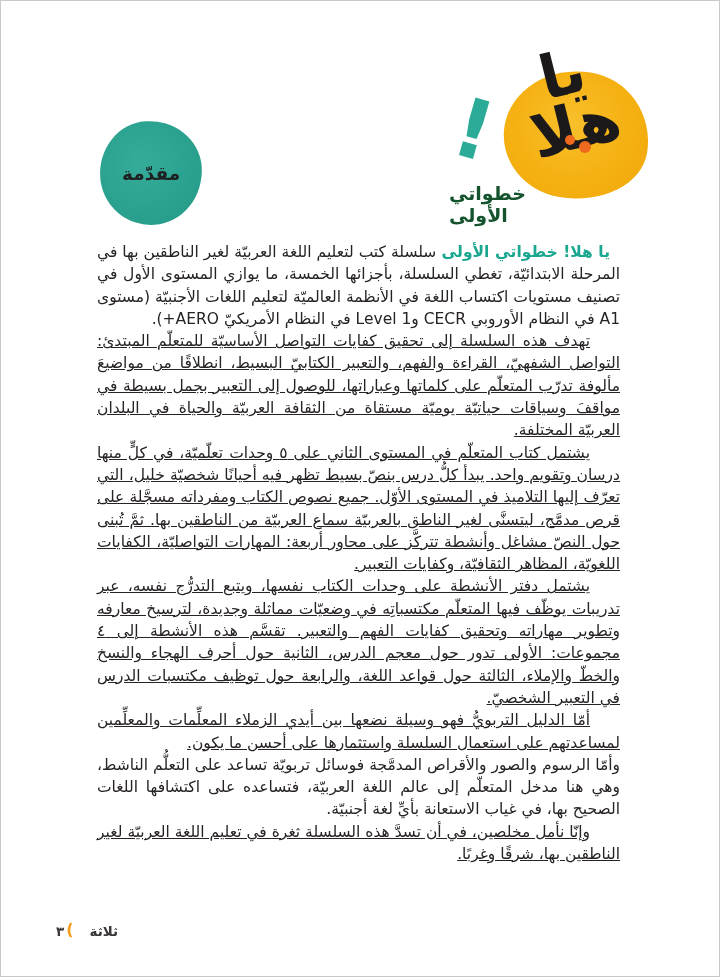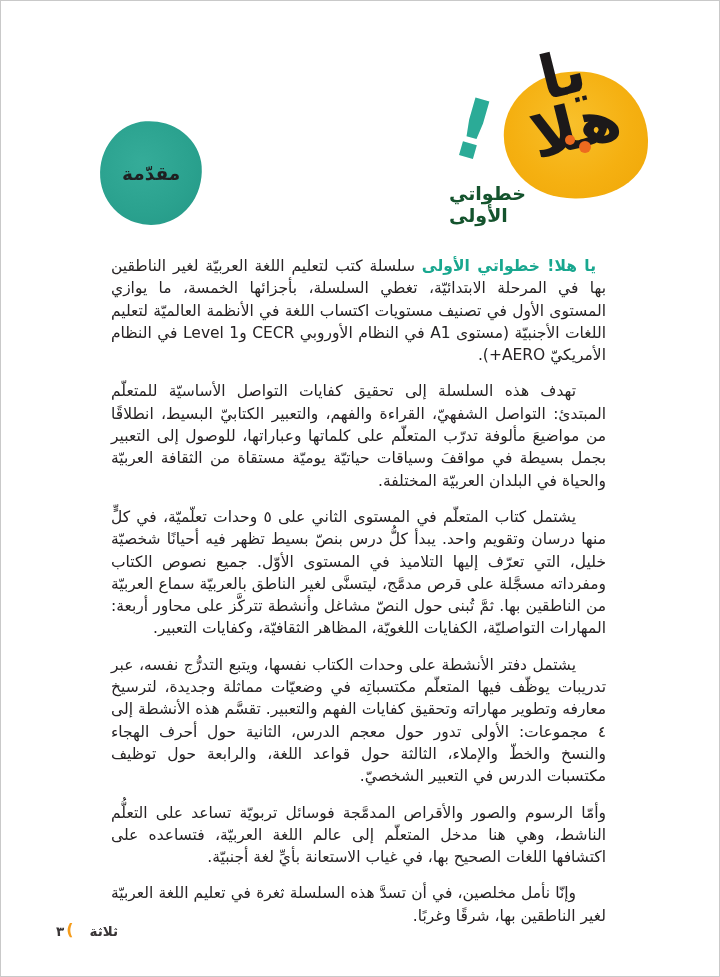--- a/index.html
+++ b/index.html
@@ -83,22 +83,22 @@
     position: absolute;
     top: 240px;
     right: 99px;
     width: 523px;
     direction: rtl;
     text-align: justify;
     color: #272324;
     font-size: 15.5px;
     line-height: 22.3px;
   }
-  .body-text p { margin: 14px; }
-  .body-text p.indent { text-indent: 30px; }
+  .body-text p { margin: 0; }
+  .body-text p.indent { text-indent: 30px; text-decoration: underline; }
   .body-text p.indent-sm { text-indent: 10px; }
   .hl { color: #19a78f; font-weight: bold; }
 
   
   .footer {
     position: absolute;
     left: 55px; top: 920px;
     display: flex;
     flex-direction: row;
     align-items: center;
@@ -132,20 +132,21 @@
   </div>
 
   <div class="body-text">
     <p class="indent-sm">
       <span class="hl">يا هلا! خطواتي الأولى</span>
       <span>سلسلة كتب لتعليم اللغة العربيّة لغير الناطقين بها في المرحلة الابتدائيّة، تغطي السلسلة، بأجزائها الخمسة، ما يوازي المستوى الأول في تصنيف مستويات اكتساب اللغة في الأنظمة العالميّة لتعليم اللغات الأجنبيّة (مستوى A1 في النظام الأوروبي CECR وLevel 1 في النظام الأمريكيّ AERO+).</span>
     </p>
     <p class="indent">تهدف هذه السلسلة إلى تحقيق كفايات التواصل الأساسيّة للمتعلّم المبتدئ: التواصل الشفهيّ، القراءة والفهم، والتعبير الكتابيّ البسيط، انطلاقًا من مواضيعَ مألوفة تدرّب المتعلّم على كلماتها وعباراتها، للوصول إلى التعبير بجمل بسيطة في مواقفَ وسياقات حياتيّة يوميّة مستقاة من الثقافة العربيّة والحياة في البلدان العربيّة المختلفة.</p>
     <p class="indent">يشتمل كتاب المتعلّم في المستوى الثاني على ٥ وحدات تعلّميّة، في كلٍّ منها درسان وتقويم واحد. يبدأ كلُّ درس بنصّ بسيط تظهر فيه أحيانًا شخصيّة خليل، التي تعرّف إليها التلاميذ في المستوى الأوّل. جميع نصوص الكتاب ومفرداته مسجَّلة على قرص مدمَّج، ليتسنَّى لغير الناطق بالعربيّة سماع العربيّة من الناطقين بها. ثمَّ تُبنى حول النصّ مشاغل وأنشطة تتركَّز على محاور أربعة: المهارات التواصليّة، الكفايات اللغويّة، المظاهر الثقافيّة، وكفايات التعبير.</p>
     <p class="indent">يشتمل دفتر الأنشطة على وحدات الكتاب نفسها، ويتبع التدرُّج نفسه، عبر تدريبات يوظّف فيها المتعلّم مكتسباتِه في وضعيّات مماثلة وجديدة، لترسيخ معارفه وتطوير مهاراته وتحقيق كفايات الفهم والتعبير. تقسَّم هذه الأنشطة إلى ٤ مجموعات: الأولى تدور حول معجم الدرس، الثانية حول أحرف الهجاء والنسخ والخطّ والإملاء، الثالثة حول قواعد اللغة، والرابعة حول توظيف مكتسبات الدرس في التعبير الشخصيّ.</p>
+    <p class="indent">أمّا الدليل التربويُّ فهو وسيلة نضعها بين أيدي الزملاء المعلِّمات والمعلِّمين لمساعدتهم على استعمال السلسلة واستثمارها على أحسن ما يكون.</p>
     <p>وأمّا الرسوم والصور والأقراص المدمَّجة فوسائل تربويّة تساعد على التعلُّم الناشط، وهي هنا مدخل المتعلّم إلى عالم اللغة العربيّة، فتساعده على اكتشافها اللغات الصحيح بها، في غياب الاستعانة بأيِّ لغة أجنبيّة.</p>
     <p class="indent">وإنّا نأمل مخلصين، في أن تسدَّ هذه السلسلة ثغرة في تعليم اللغة العربيّة لغير الناطقين بها، شرقًا وغربًا.</p>
   </div>
 
   <div class="footer">
     <span class="numeral">٣</span>
     <span class="paren">(</span>
     <span class="word">ثلاثة</span>
   </div>
 

